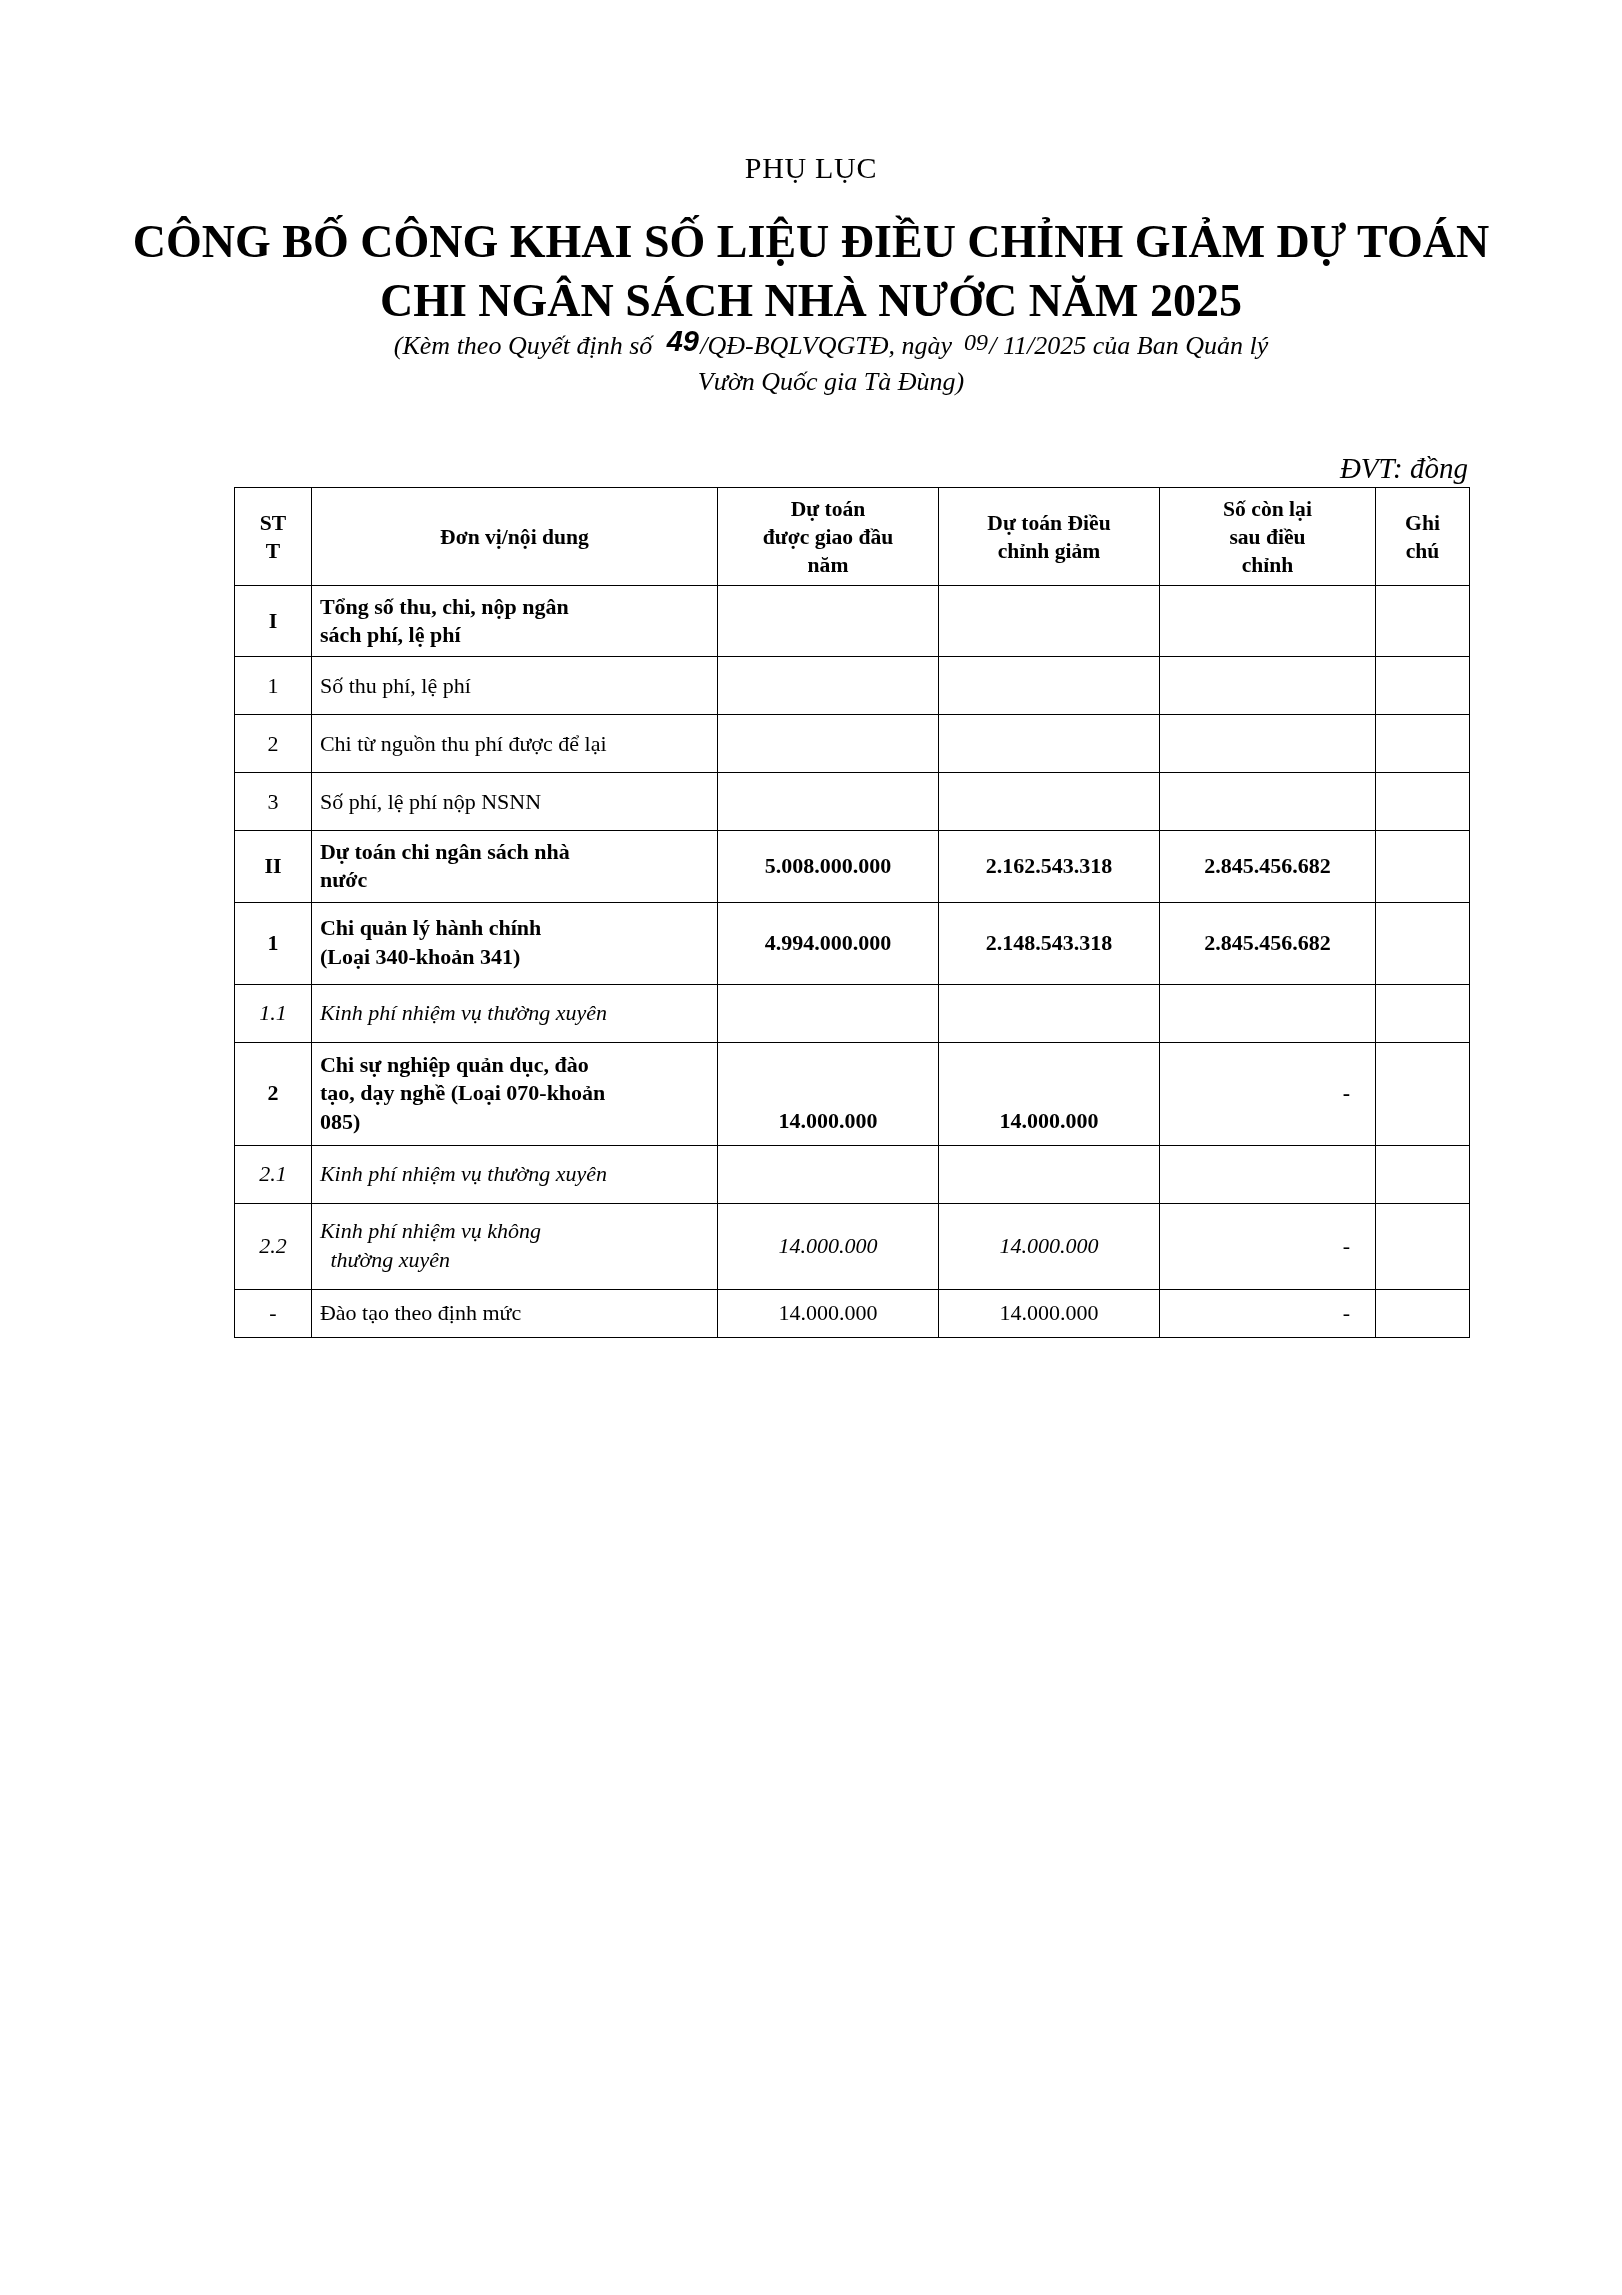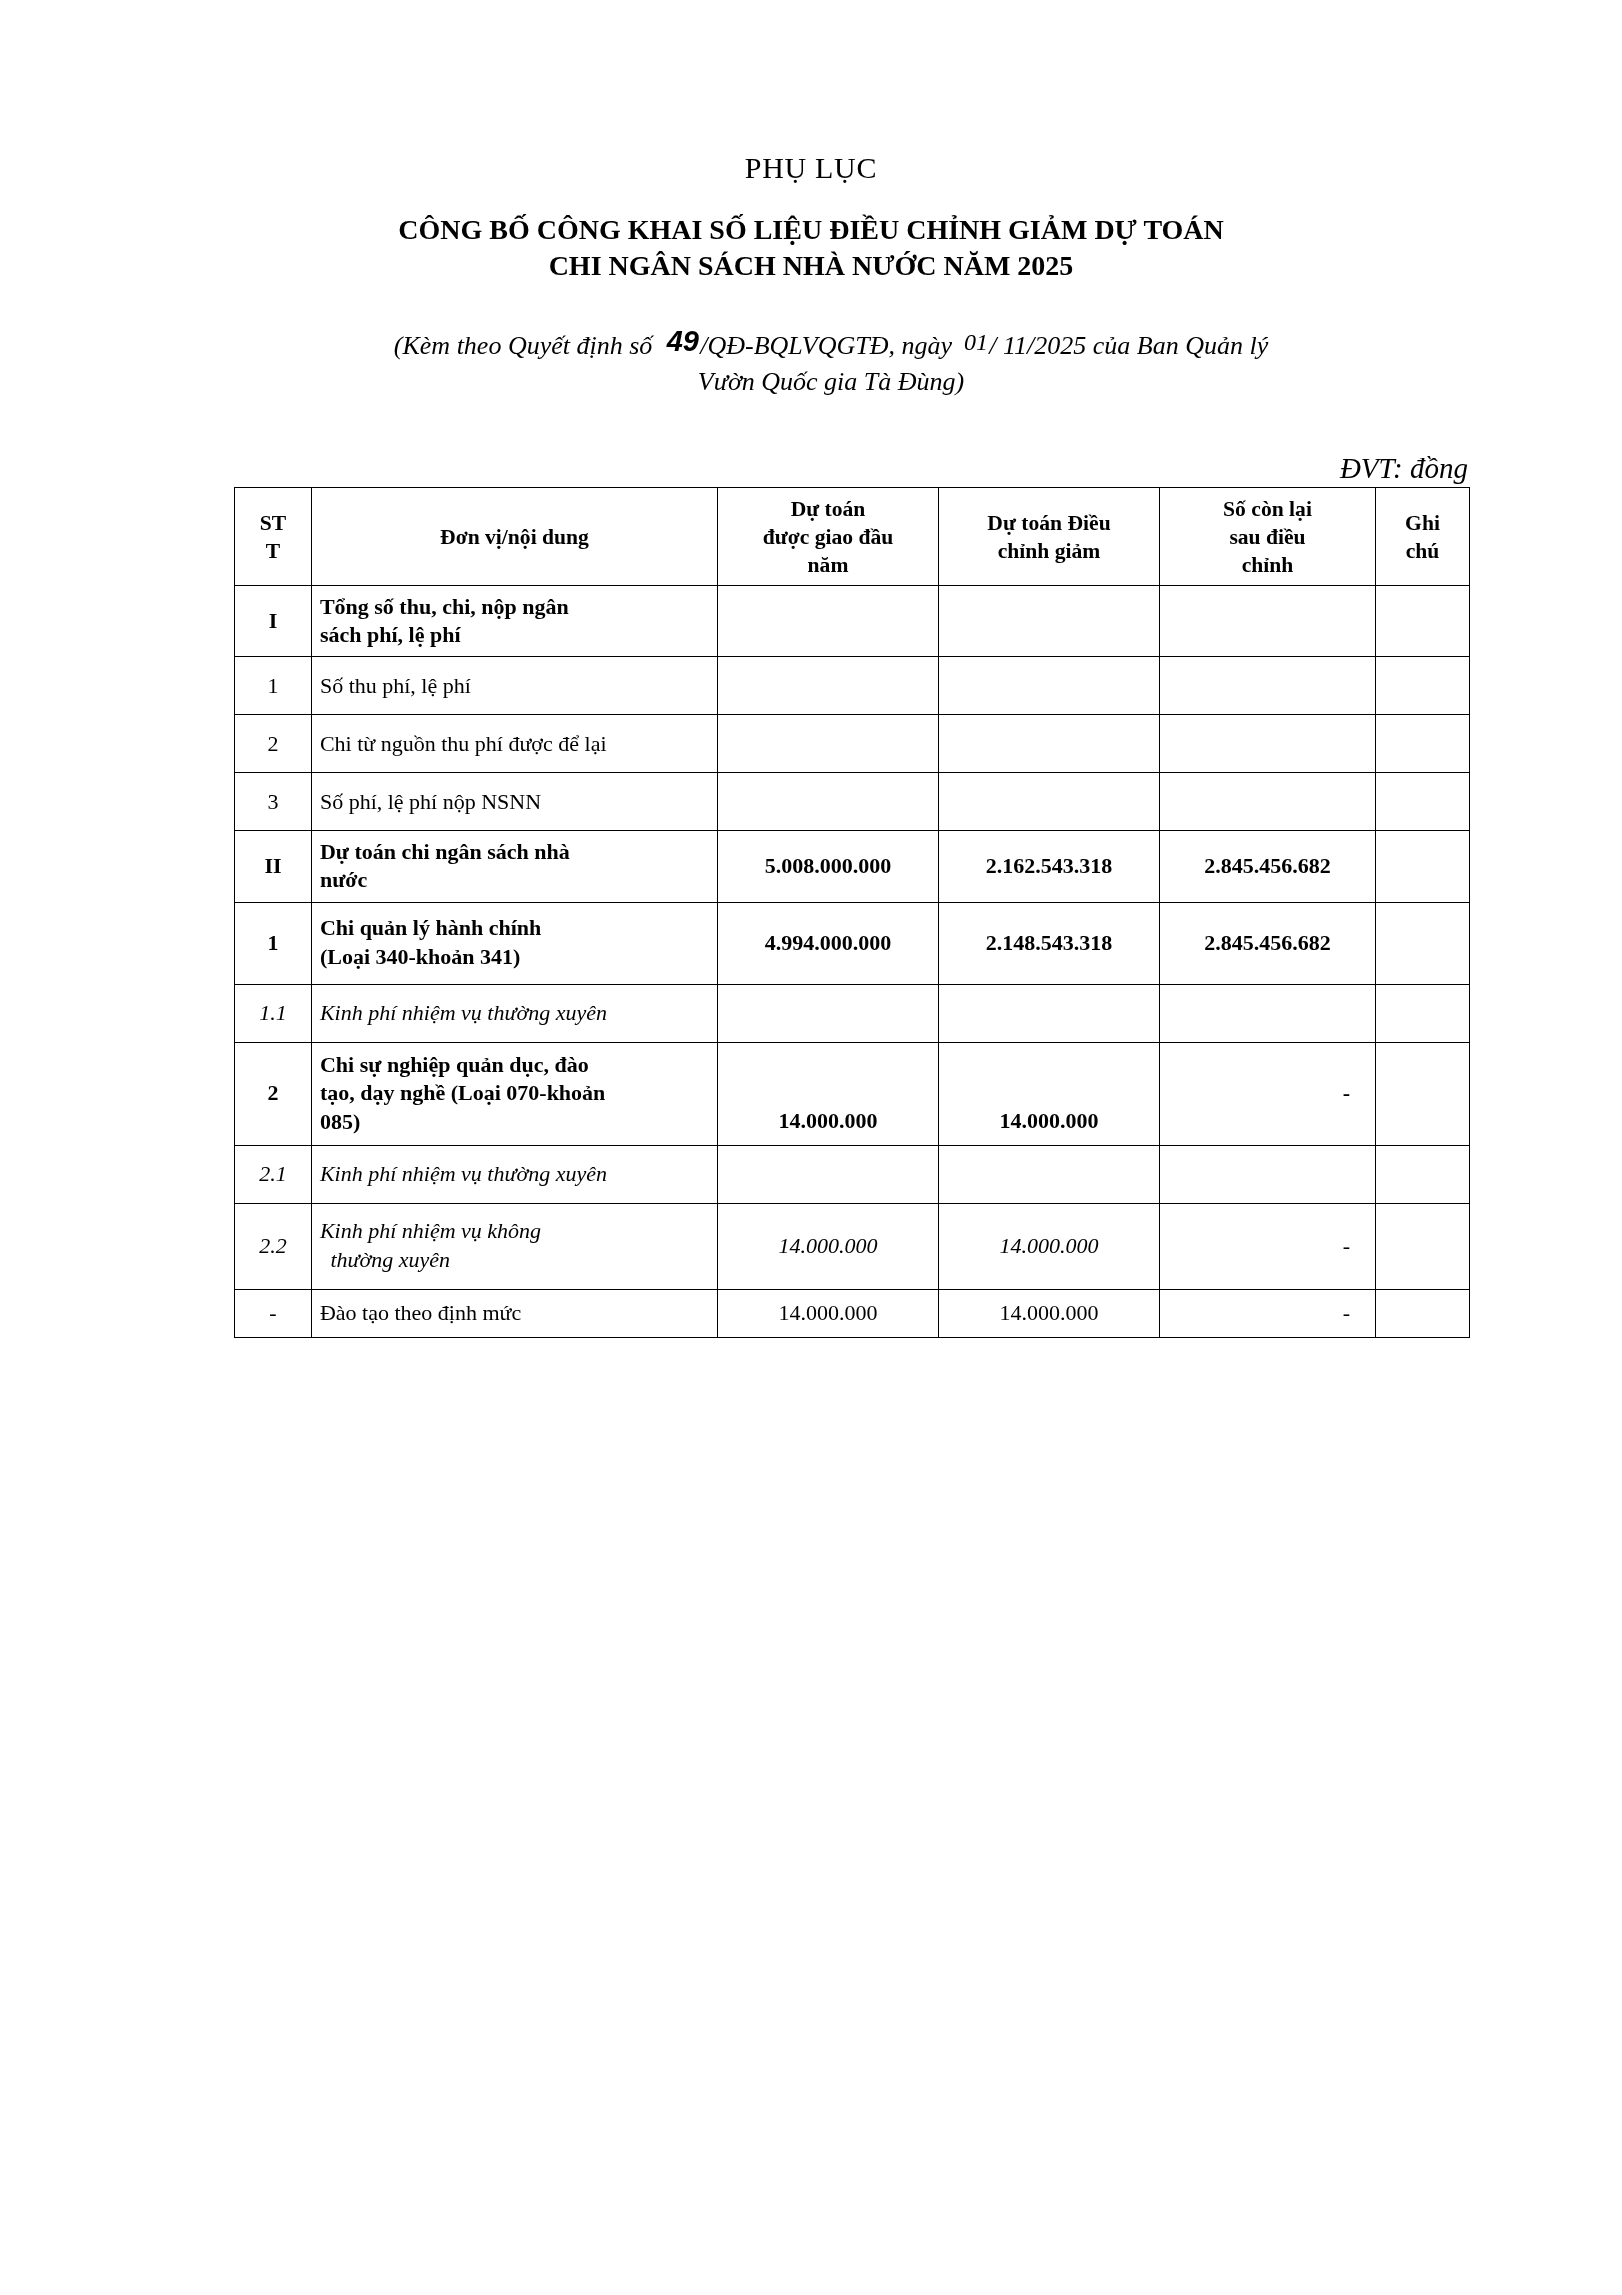--- a/index.html
+++ b/index.html
@@ -34,21 +34,21 @@
     text-align: center;
   }
   .appendix-label {
     font-size: 30px;
     font-weight: normal;
     letter-spacing: 0.7px;
     line-height: 1.1;
     margin: 0 0 27.5px 0;
   }
   .main-title {
-    font-size: 28px;
+    font-size: 46px;
     font-weight: bold;
     line-height: 1.30;
     margin: 0;
     padding: 0 92px;
   }
   .main-title .t-line {
     display: block;
     white-space: nowrap;
   }
 
@@ -170,21 +170,21 @@
   <div class="doc-head">
     <div class="appendix-label">PHỤ LỤC</div>
     <div class="main-title">
       <span class="t-line">CÔNG BỐ CÔNG KHAI SỐ LIỆU ĐIỀU CHỈNH GIẢM DỰ TOÁN</span>
       <span class="t-line">CHI NGÂN SÁCH NHÀ NƯỚC NĂM 2025</span>
     </div>
   </div>
 
   <div class="ref-block">
     <span class="ref-line-1">
-      <span>(Kèm theo Quyết định số</span><span class="ins-num">49</span><span>/QĐ-BQLVQGTĐ, ngày</span><span class="ins-date">01</span><span>/ 11/2025 của Ban Quản lý</span>
+      <span>(Kèm theo Quyết định số</span><span class="ins-num">49</span><span>/QĐ-BQLVQGTĐ, ngày</span><span class="ins-date">09</span><span>/ 11/2025 của Ban Quản lý</span>
     </span>
     <span class="ref-line-2">Vườn Quốc gia Tà Đùng)</span>
   </div>
 
   <div class="unit-note">ĐVT: đồng</div>
 
   <div class="tbl-wrap">
     <table class="budget">
       <colgroup>
         <col class="c-stt">

